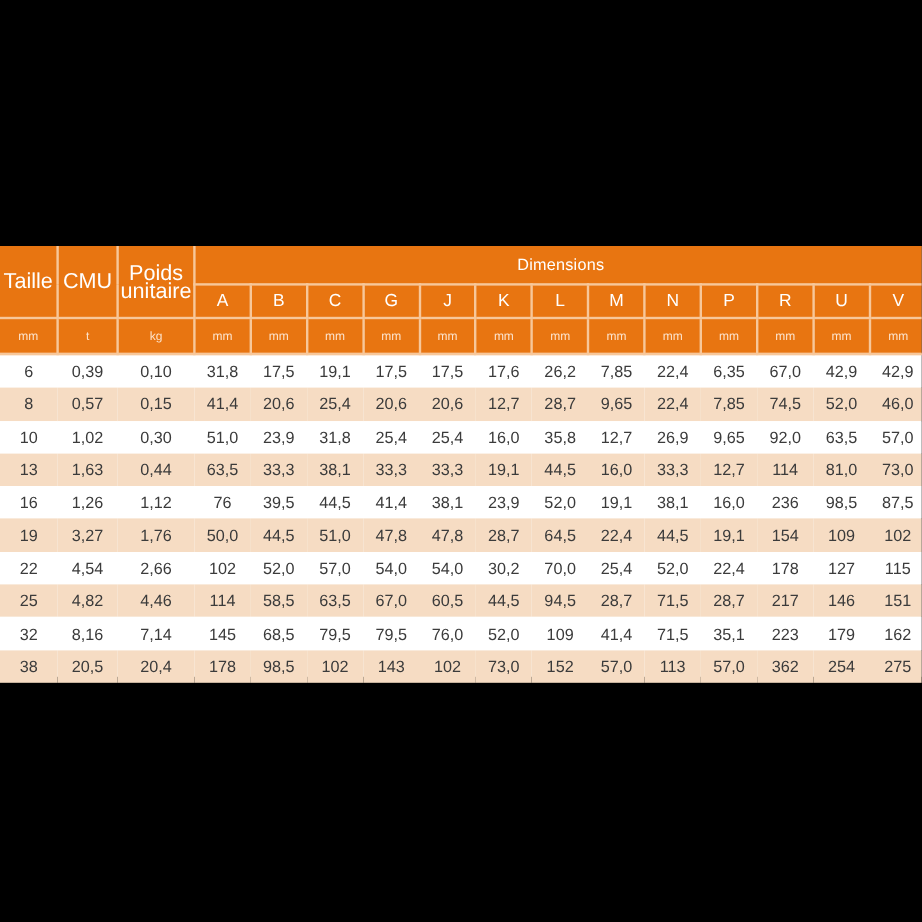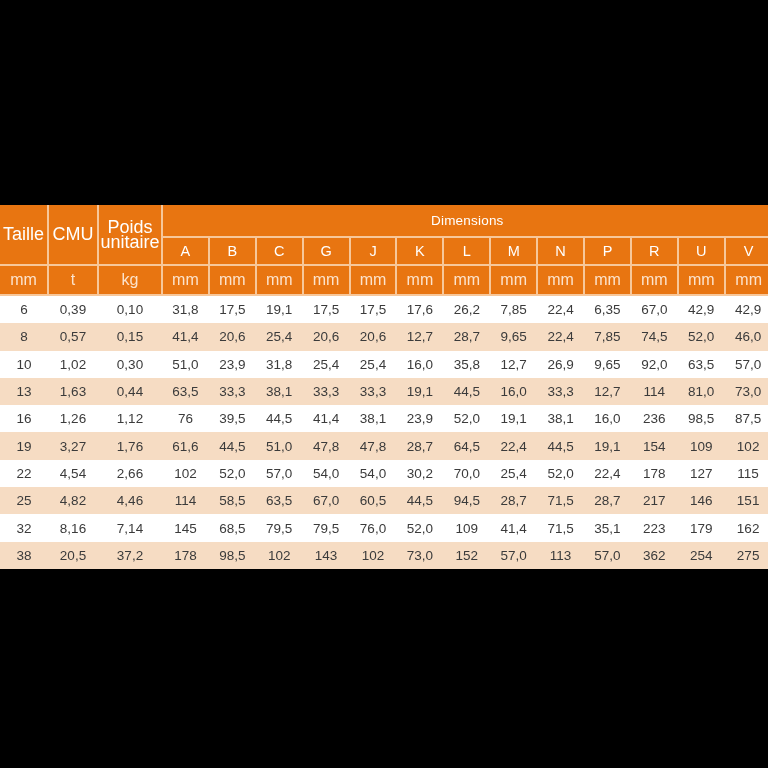--- a/index.html
+++ b/index.html
@@ -56,21 +56,21 @@
     font-size: 18px;
     line-height: 15px;
     padding: 0 2px;
   }
   th.dim-letter {
     height: 26px;
     font-size: 14.5px;
   }
   th.unit {
     height: 28px;
-    font-size: 16px;
+    font-size: 10px;
     color: #FCE3CC;
   }
   
   tbody td {
     height: 27.3px;
     font-size: 13.5px;
     color: #3B3B3B;
     background: #ffffff;
   }
   tbody tr.alt td {
@@ -235,21 +235,21 @@
             <td>38,1</td>
             <td>16,0</td>
             <td>236</td>
             <td>98,5</td>
             <td>87,5</td>
           </tr>
           <tr class="alt">
             <td>19</td>
             <td>3,27</td>
             <td>1,76</td>
-            <td>61,6</td>
+            <td>50,0</td>
             <td>44,5</td>
             <td>51,0</td>
             <td>47,8</td>
             <td>47,8</td>
             <td>28,7</td>
             <td>64,5</td>
             <td>22,4</td>
             <td>44,5</td>
             <td>19,1</td>
             <td>154</td>
@@ -306,21 +306,21 @@
             <td>41,4</td>
             <td>71,5</td>
             <td>35,1</td>
             <td>223</td>
             <td>179</td>
             <td>162</td>
           </tr>
           <tr class="alt">
             <td>38</td>
             <td>20,5</td>
-            <td>37,2</td>
+            <td>20,4</td>
             <td>178</td>
             <td>98,5</td>
             <td>102</td>
             <td>143</td>
             <td>102</td>
             <td>73,0</td>
             <td>152</td>
             <td>57,0</td>
             <td>113</td>
             <td>57,0</td>

